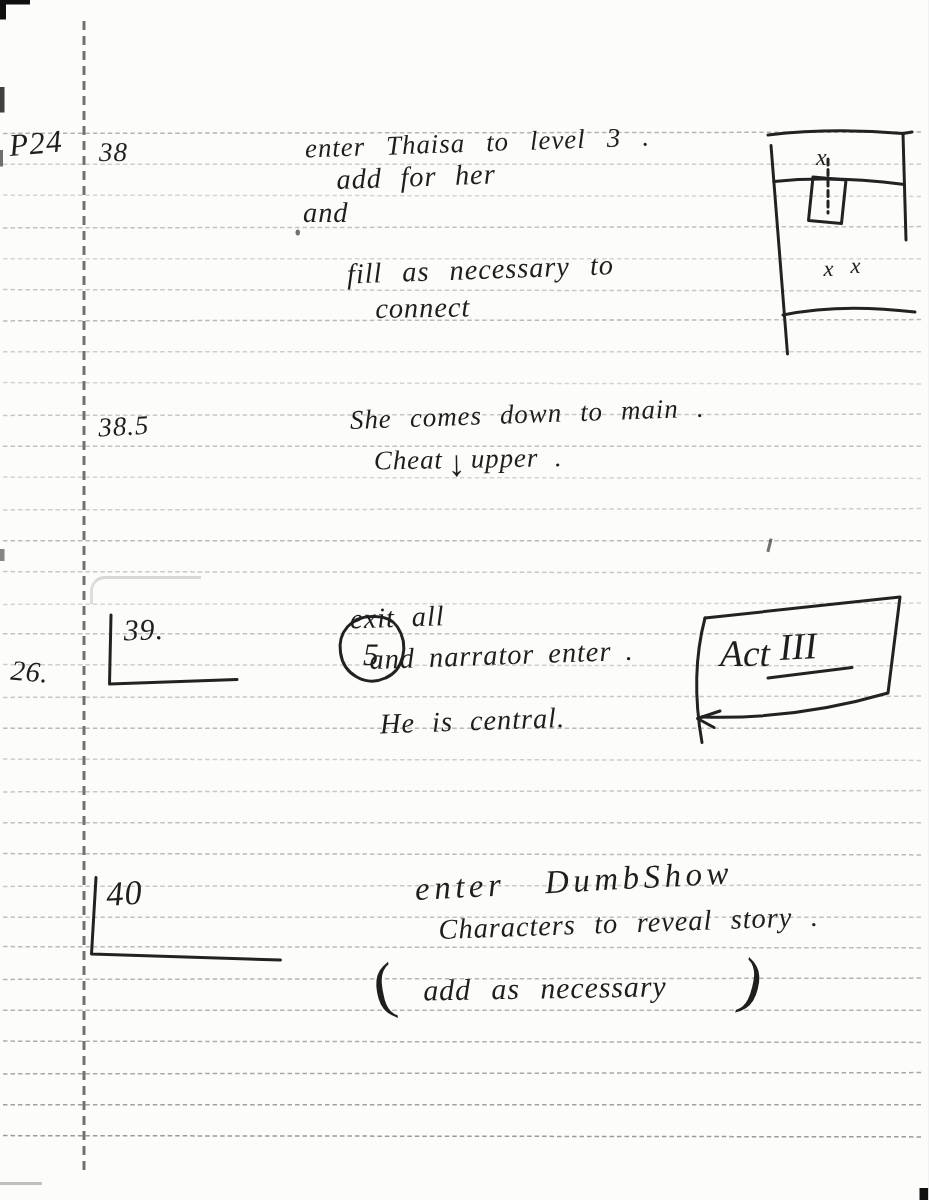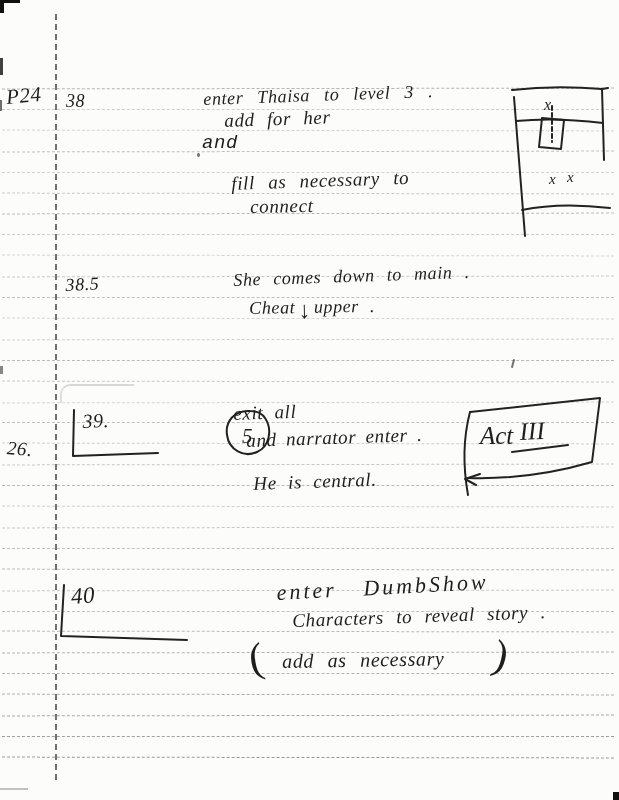--- a/index.html
+++ b/index.html
@@ -77,21 +77,21 @@
   <div class="ghost-corner"></div>
   <div class="stray" style="left:512px;top:359px;width:2px;height:9px;transform:rotate(14deg);"></div>
   <div class="stray" style="left:197px;top:153px;width:3px;height:4px;border-radius:50%;"></div>
 
   <span class="hw" style="left:5px;top:85px;font-size:21px;transform:rotate(-5deg);">P24</span>
   <span class="hw" style="left:8px;top:437px;font-size:19px;transform:rotate(5deg);">26.</span>
 
   <span class="hw" style="left:66px;top:91px;font-size:18px;">38</span>
   <span class="hw" style="left:203px;top:89px;font-size:18px;word-spacing:9px;transform:rotate(-2deg);">enter Thaisa to level 3 .</span>
   <span class="hw" style="left:224px;top:110px;font-size:19px;word-spacing:7px;transform:rotate(-2deg);">add for her</span>
-  <span class="hw" style="left:202px;top:132px;font-size:19px;font-family:Liberation Mono, monospace;">and</span>
+  <span class="hw" style="left:202px;top:132px;font-size:19px;">and</span>
   <span class="hw" style="left:231px;top:173px;font-size:19px;word-spacing:8px;transform:rotate(-2deg);">fill as necessary to</span>
   <span class="hw" style="left:250px;top:196px;font-size:19px;transform:rotate(-1deg);">connect</span>
 
   <svg class="sketch" style="left:500px;top:80px;" width="119" height="160" viewBox="0 0 119 160">
     <path d="M12,10 Q55,5 102,9 L108,8"></path>
     <path d="M102,9 L104,80"></path>
     <path d="M14,17 L25,156"></path>
     <path d="M16,41 Q55,37 103,43"></path>
     <path d="M42,38 L64,40 L61,69 L39,67 Z"></path>
     <path d="M52,26 L52,62" stroke-dasharray="4 3"></path>

